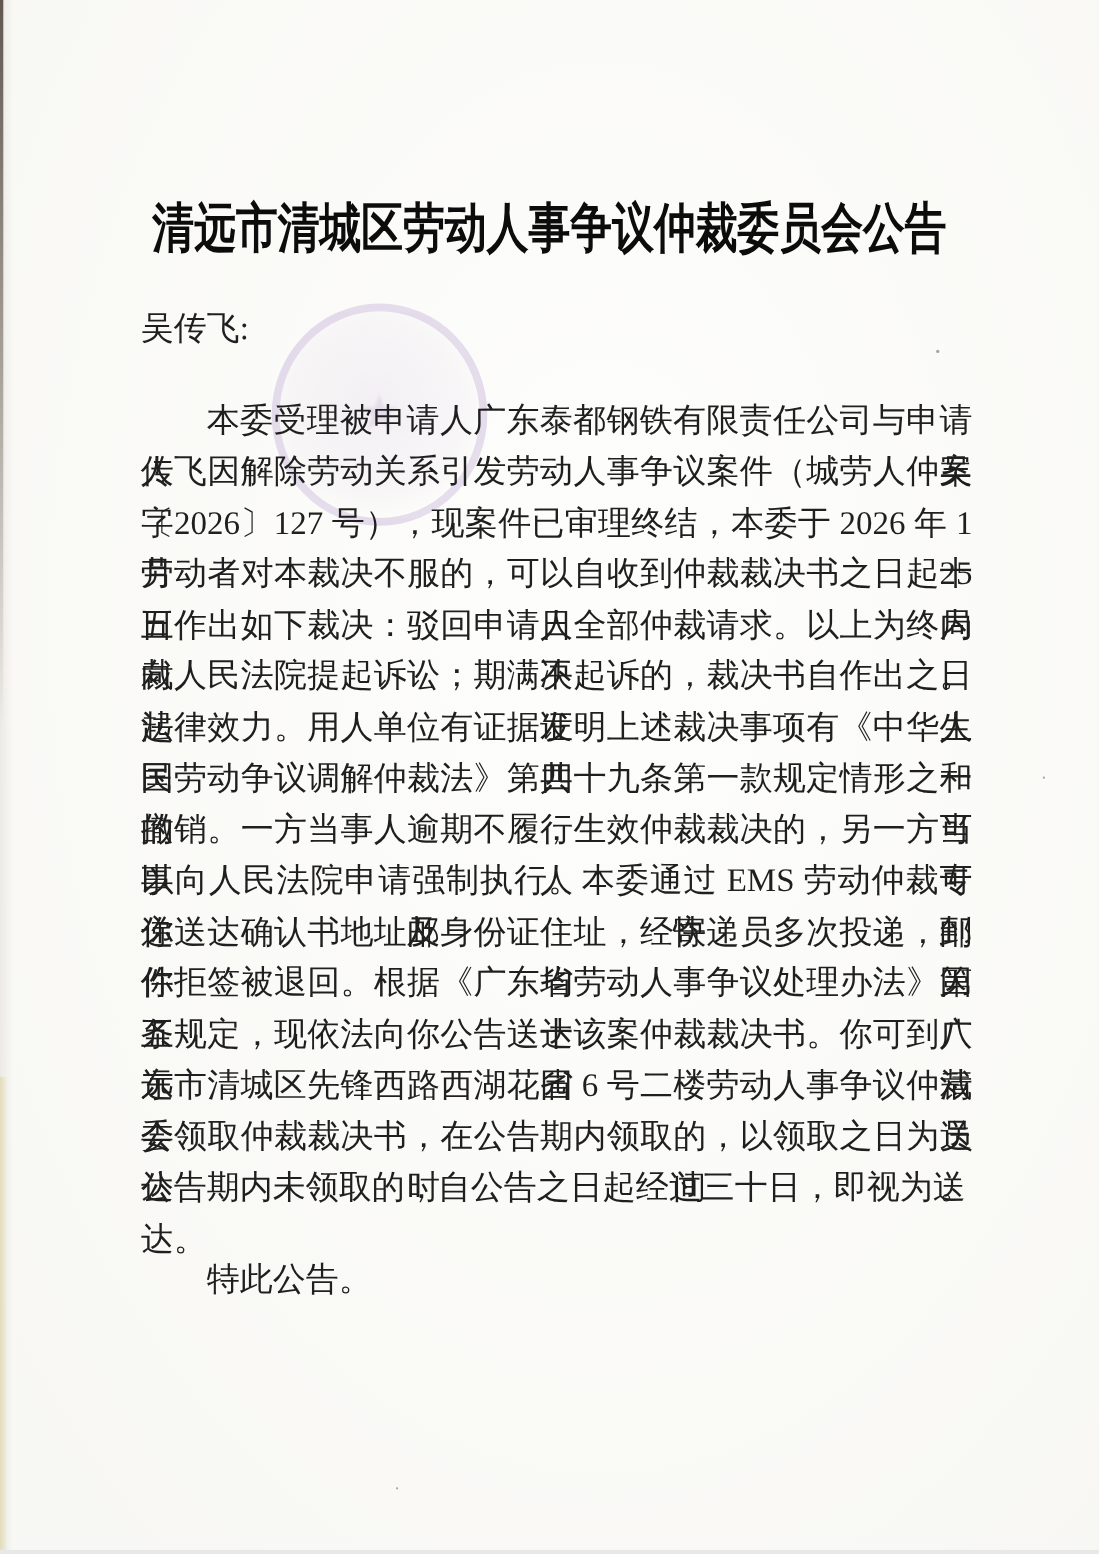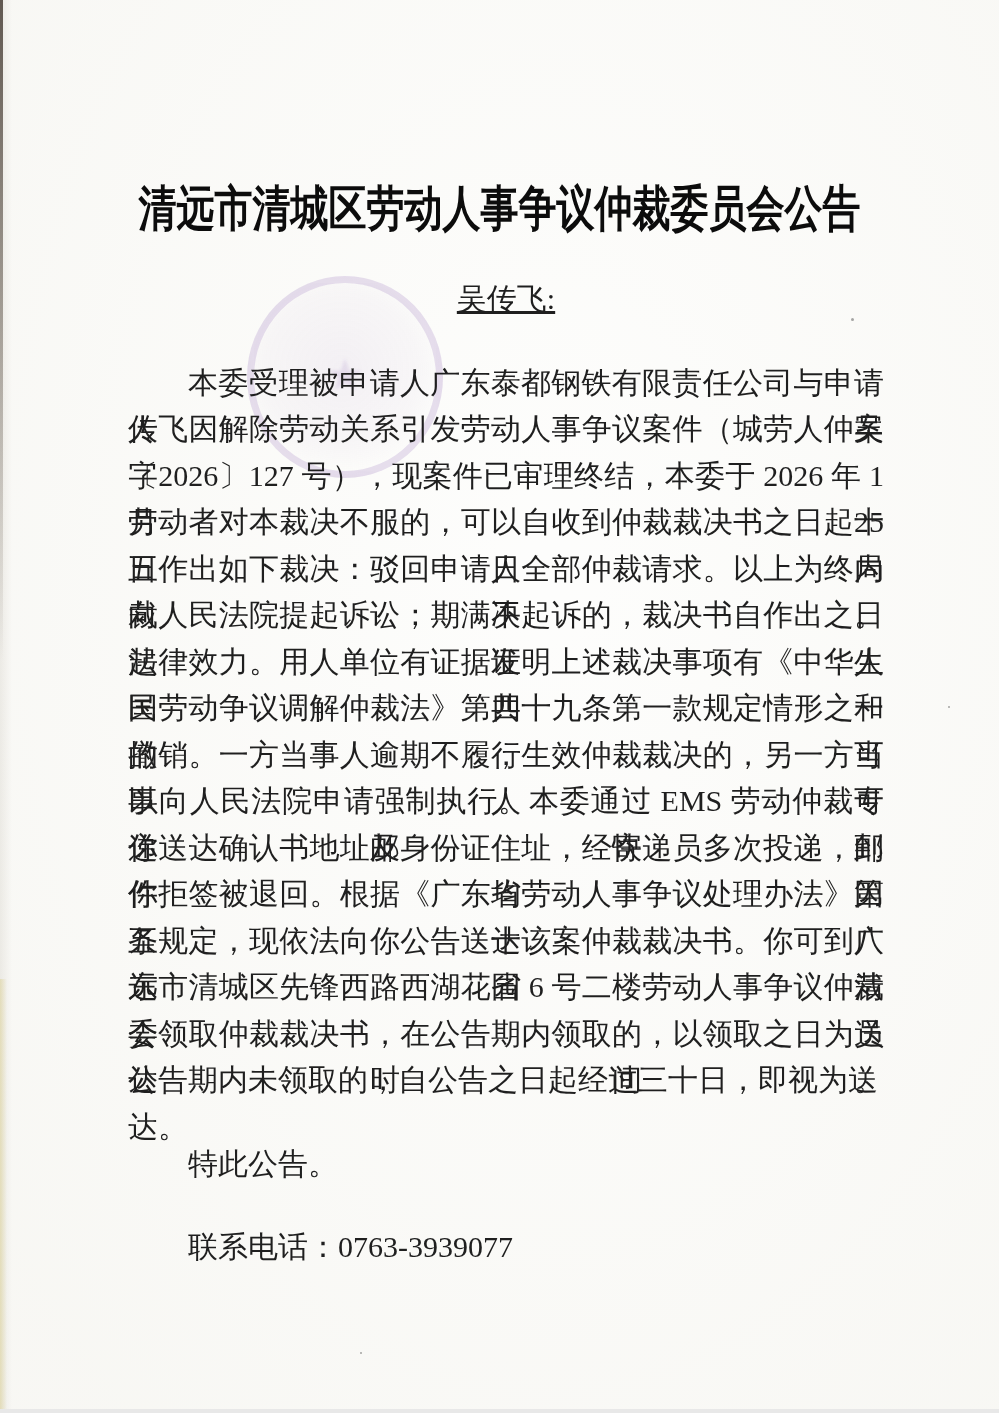--- a/index.html
+++ b/index.html
@@ -120,22 +120,21 @@
   }
   .line.j {
     text-align: justify;
     text-align-last: justify;
   }
   .line.indent {
     text-indent: 60px;
     margin-top: 37px;
   }
   .salutation {
-    text-align: center;
-    text-decoration: underline;
+    text-align: left;
   }
 </style>
 </head>
 <body>
 
 <div class="page">
 
   <div class="edge-left-dark"></div>
   <div class="edge-left-soft"></div>
   <div class="edge-left-bottom"></div>
@@ -161,16 +160,15 @@
     <div class="line j">国劳动争议调解仲裁法》第四十九条第一款规定情形之一的，可</div>
     <div class="line j">撤销。一方当事人逾期不履行生效仲裁裁决的，另一方当事人可</div>
     <div class="line j">以向人民法院申请强制执行。本委通过 EMS 劳动仲裁专递邮寄到</div>
     <div class="line j">你送达确认书地址及身份证住址，经快递员多次投递，邮件均因</div>
     <div class="line j">你拒签被退回。根据《广东省劳动人事争议处理办法》第五十八</div>
     <div class="line j">条规定，现依法向你公告送达该案仲裁裁决书。你可到广东省清</div>
     <div class="line j">远市清城区先锋西路西湖花园 6 号二楼劳动人事争议仲裁委员</div>
     <div class="line j">会领取仲裁裁决书，在公告期内领取的，以领取之日为送达时间。</div>
     <div class="line">公告期内未领取的，自公告之日起经过三十日，即视为送达。</div>
     <div class="line indent">特此公告。</div>
-    <div class="line indent">联系电话：0763-3939077</div>
   </div>
 
 </div>
 
 </body></html>

